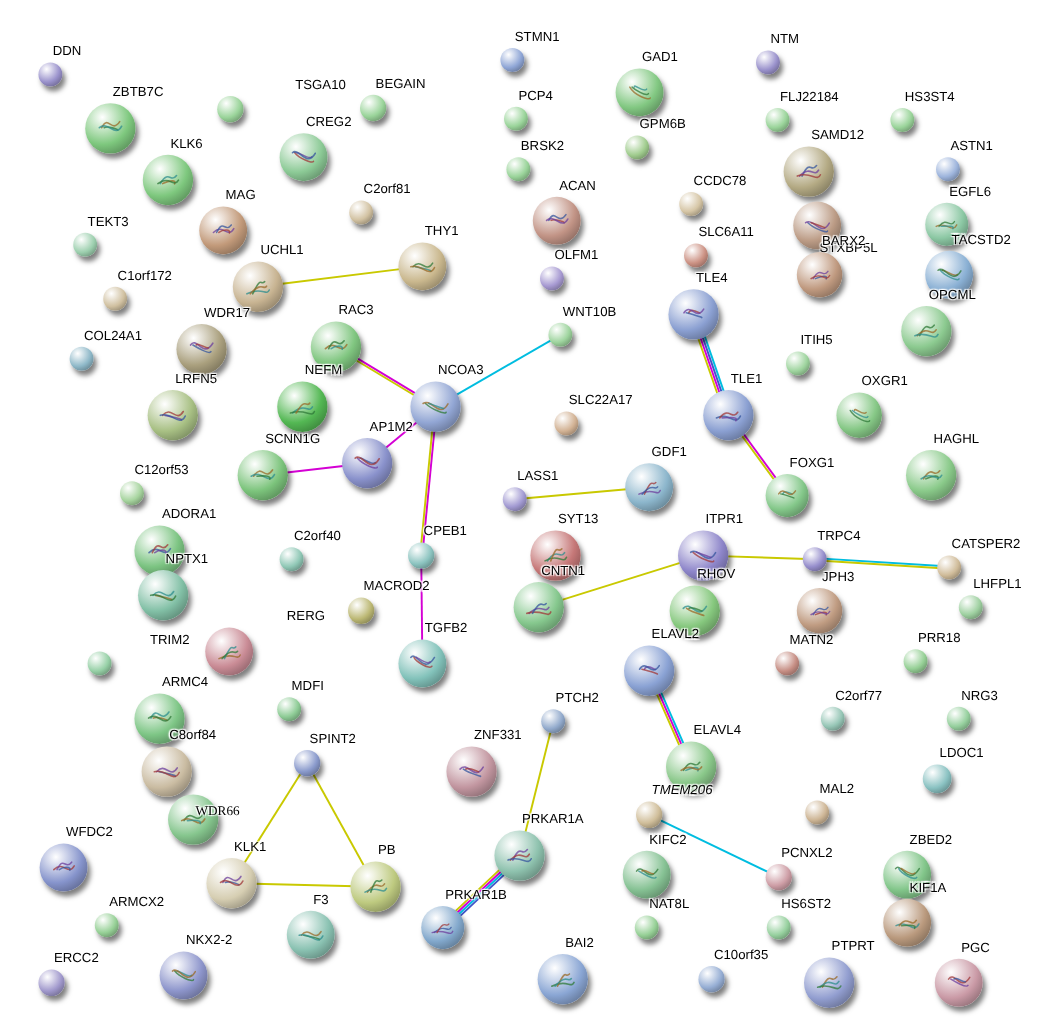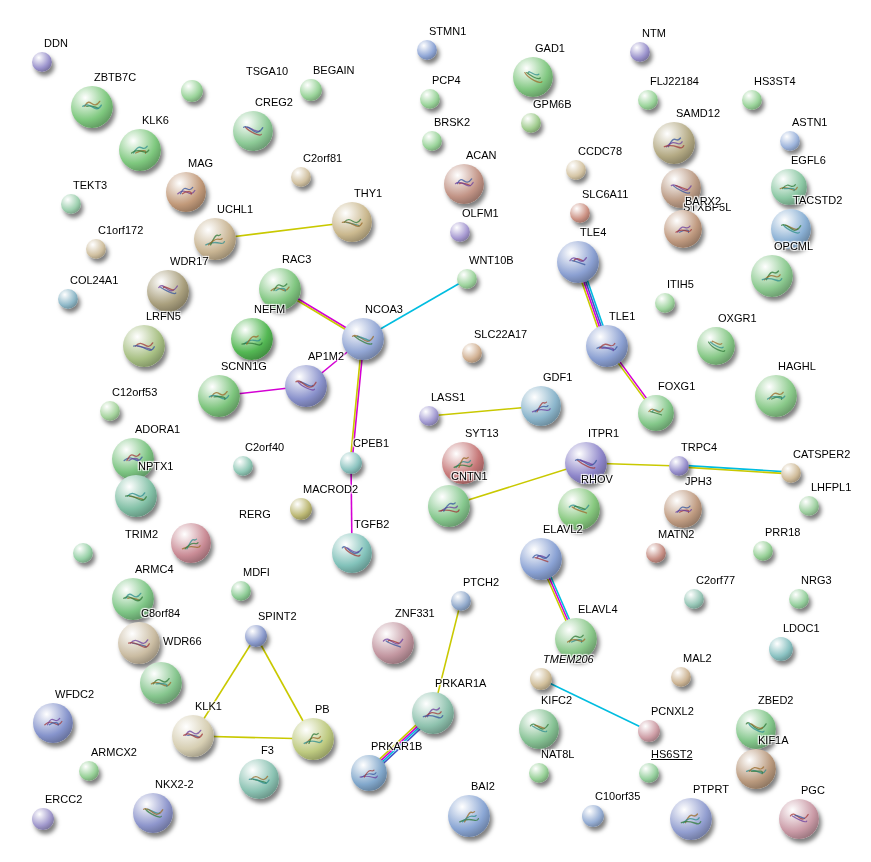--- a/index.html
+++ b/index.html
@@ -495,21 +495,21 @@
     <div class="nlabel" style="left: 578px; top: 604px;">ELAVL4</div>
     <div class="node" style="left: 769px; top: 637px; height: 24px; width: 24px; background: radial-gradient(circle at 34% 28%, rgb(255, 255, 255) 0%, rgb(138, 194, 194) 55%, rgb(76, 107, 107) 100%);"></div>
     <div class="nlabel" style="left: 783px; top: 623px;">LDOC1</div>
     <div class="node" style="left: 140px; top: 662px; height: 42px; width: 42px; background: radial-gradient(circle at 34% 28%, rgb(255, 255, 255) 0%, rgb(134, 198, 142) 55%, rgb(74, 109, 78) 100%);">
       <svg viewBox="0 0 40 40" class="ribbon">
         <path d="M 10.5 21.1 C 19.3 7.2, 22.2 26.7, 30.2 14.6" stroke="#2f7a38"></path>
         <path d="M 8 21.1 C 19.3 13.8, 25.8 31.2, 32.2 19.4" stroke="#9a6a28"></path>
         <path d="M 14 21.1 C 19.3 20.400000000000002, 29.4 20.4, 27.4 24.200000000000003" stroke="#2d8d8d"></path>
       </svg>
     </div>
-    <div class="nlabel" style="left: 163px; top: 636px;">WDR66</div>
+    <div class="nlabel" style="left: 163px; top: 671px; font-family: Liberation Serif, serif;">WDR66</div>
     <div class="node" style="left: 530px; top: 668px; height: 22px; width: 22px; background: radial-gradient(circle at 34% 28%, rgb(255, 255, 255) 0%, rgb(208, 190, 154) 55%, rgb(114, 105, 85) 100%);"></div>
     <div class="nlabel" style="left: 543px; top: 654px; font-style: italic;">TMEM206</div>
     <div class="node" style="left: 671px; top: 667px; height: 20px; width: 20px; background: radial-gradient(circle at 34% 28%, rgb(255, 255, 255) 0%, rgb(206, 182, 150) 55%, rgb(113, 100, 83) 100%);"></div>
     <div class="nlabel" style="left: 683px; top: 653px;">MAL2</div>
     <div class="node" style="left: 412px; top: 692px; height: 42px; width: 42px; background: radial-gradient(circle at 34% 28%, rgb(255, 255, 255) 0%, rgb(142, 194, 174) 55%, rgb(78, 107, 96) 100%);">
       <svg viewBox="0 0 40 40" class="ribbon">
         <path d="M 13 24.700000000000003 C 22.1 6.1, 21.6 22.2, 28.2 13.8" stroke="#6c3f9e"></path>
         <path d="M 10.5 24.700000000000003 C 22.1 12.700000000000001, 25.2 26.7, 30.2 18.6" stroke="#a03838"></path>
         <path d="M 8 24.700000000000003 C 22.1 19.3, 28.8 31.2, 32.2 23.4" stroke="#35569e"></path>
       </svg>
@@ -579,21 +579,21 @@
       <svg viewBox="0 0 40 40" class="ribbon">
         <path d="M 10 26.5 C 23.5 14.9, 26.4 27.6, 30.6 20.2" stroke="#35569e"></path>
         <path d="M 7.5 26.5 C 23.5 21.5, 30 32.1, 32.6 25" stroke="#6c3f9e"></path>
         <path d="M 13.5 26.5 C 23.5 9.4, 23.4 21.299999999999997, 27.8 16.2" stroke="#a03838"></path>
       </svg>
     </div>
     <div class="nlabel" style="left: 371px; top: 741px;">PRKAR1B</div>
     <div class="node" style="left: 529px; top: 763px; height: 20px; width: 20px; background: radial-gradient(circle at 34% 28%, rgb(255, 255, 255) 0%, rgb(150, 208, 150) 55%, rgb(83, 114, 83) 100%);"></div>
     <div class="nlabel" style="left: 541px; top: 749px;">NAT8L</div>
     <div class="node" style="left: 639px; top: 763px; height: 20px; width: 20px; background: radial-gradient(circle at 34% 28%, rgb(255, 255, 255) 0%, rgb(150, 208, 158) 55%, rgb(83, 114, 87) 100%);"></div>
-    <div class="nlabel" style="left: 651px; top: 749px; text-decoration: underline;">HS6ST2</div>
+    <div class="nlabel" style="left: 651px; top: 749px;">HS6ST2</div>
     <div class="node" style="left: 133px; top: 793px; height: 40px; width: 40px; background: radial-gradient(circle at 34% 28%, rgb(255, 255, 255) 0%, rgb(142, 150, 204) 55%, rgb(78, 83, 112) 100%);">
       <svg viewBox="0 0 40 40" class="ribbon">
         <path d="M 12.5 14.8 C 14.4 13.8, 25.8 23.1, 28.6 19.4" stroke="#2d8d8d"></path>
         <path d="M 10 14.8 C 14.4 20.400000000000002, 29.4 27.6, 30.6 24.200000000000003" stroke="#2f7a38"></path>
         <path d="M 7.5 14.8 C 14.4 8.3, 22.8 32.1, 32.6 15.4" stroke="#9a6a28"></path>
       </svg>
     </div>
     <div class="nlabel" style="left: 155px; top: 779px;">NKX2-2</div>
     <div class="node" style="left: 32px; top: 808px; height: 22px; width: 22px; background: radial-gradient(circle at 34% 28%, rgb(255, 255, 255) 0%, rgb(160, 152, 204) 55%, rgb(88, 84, 112) 100%);"></div>
     <div class="nlabel" style="left: 45px; top: 794px;">ERCC2</div>

